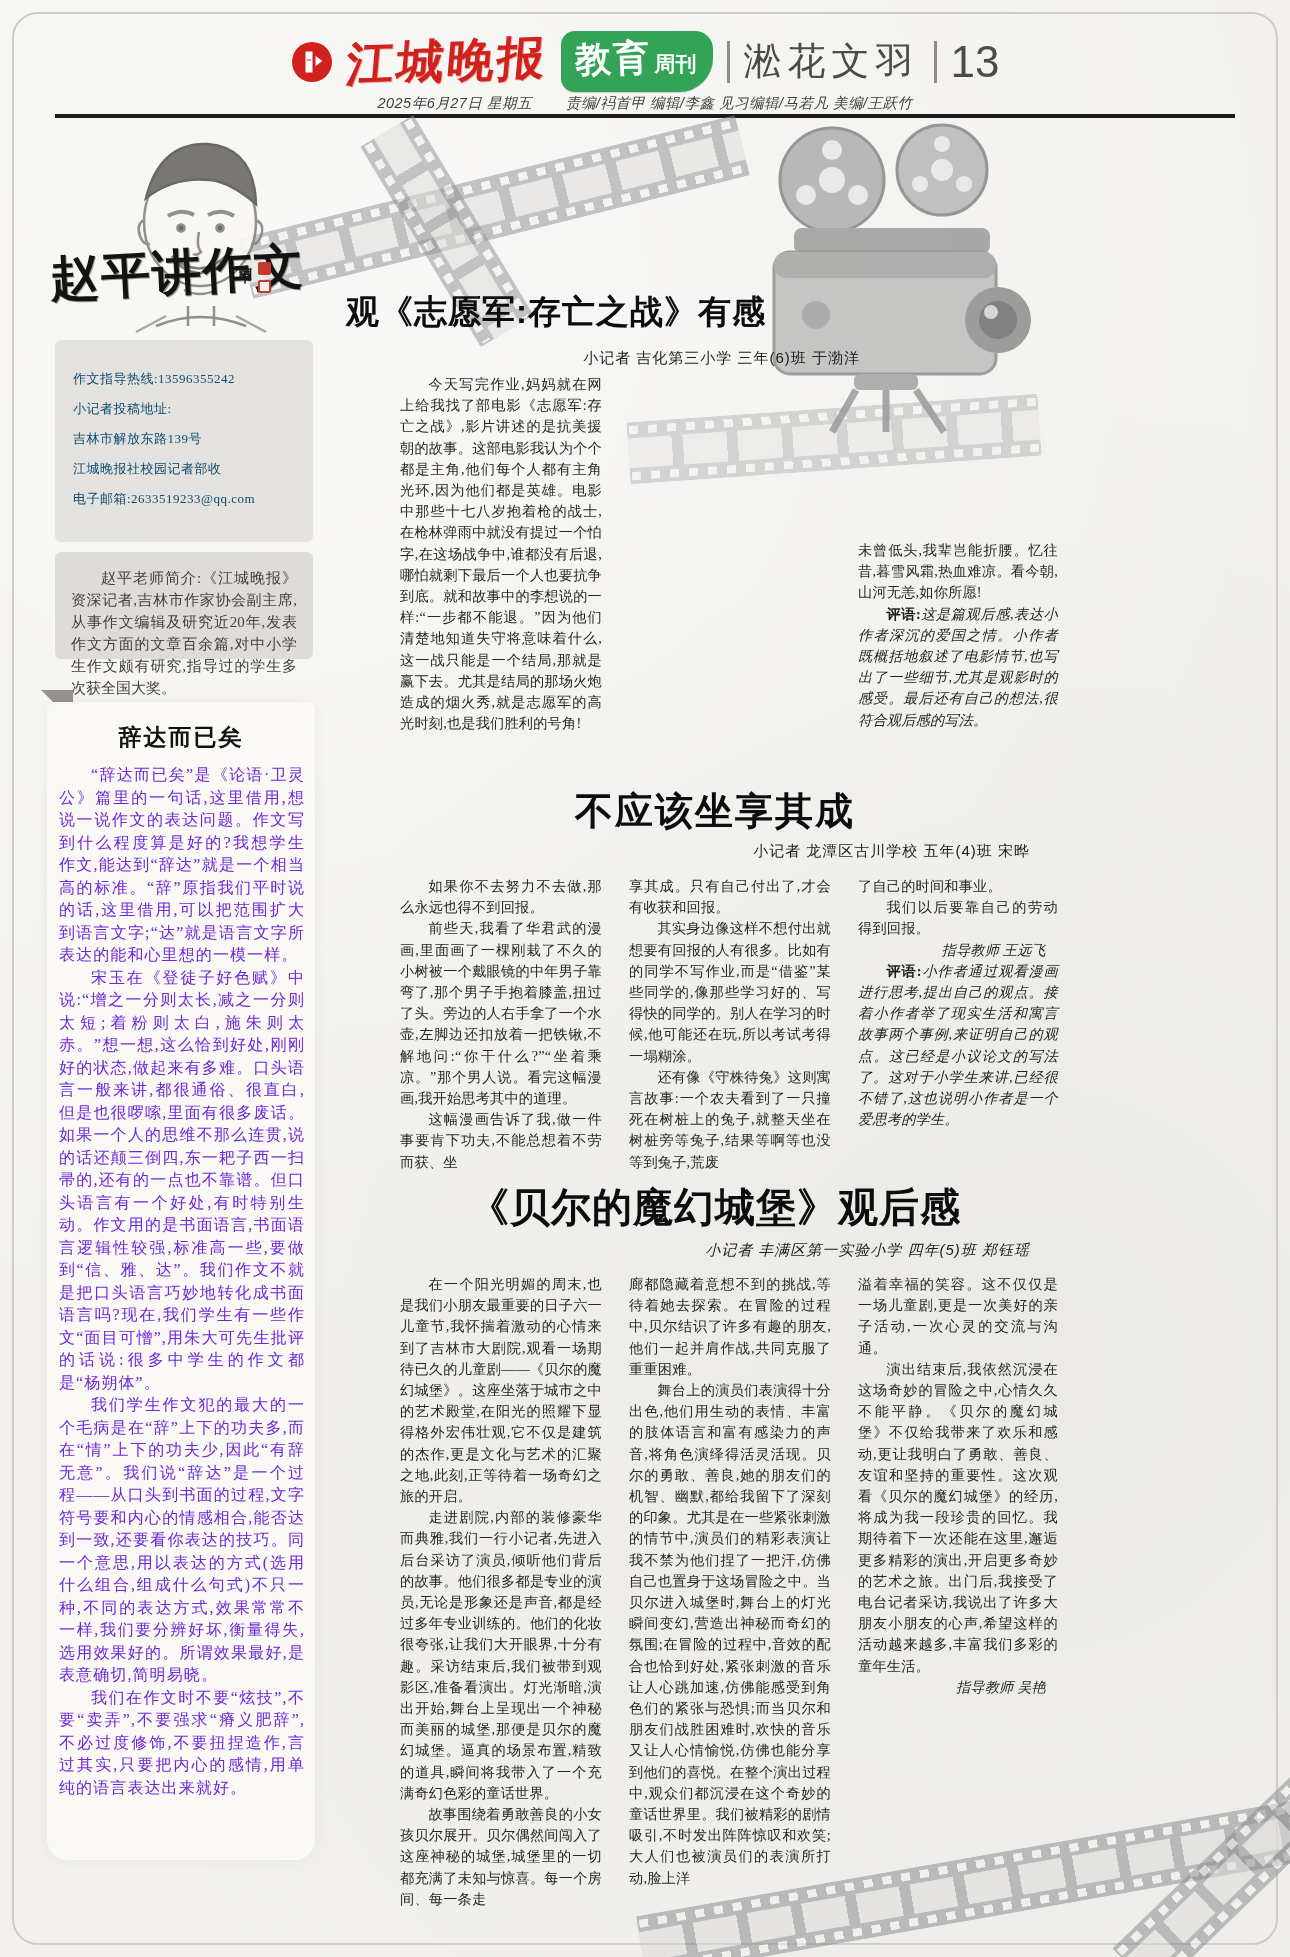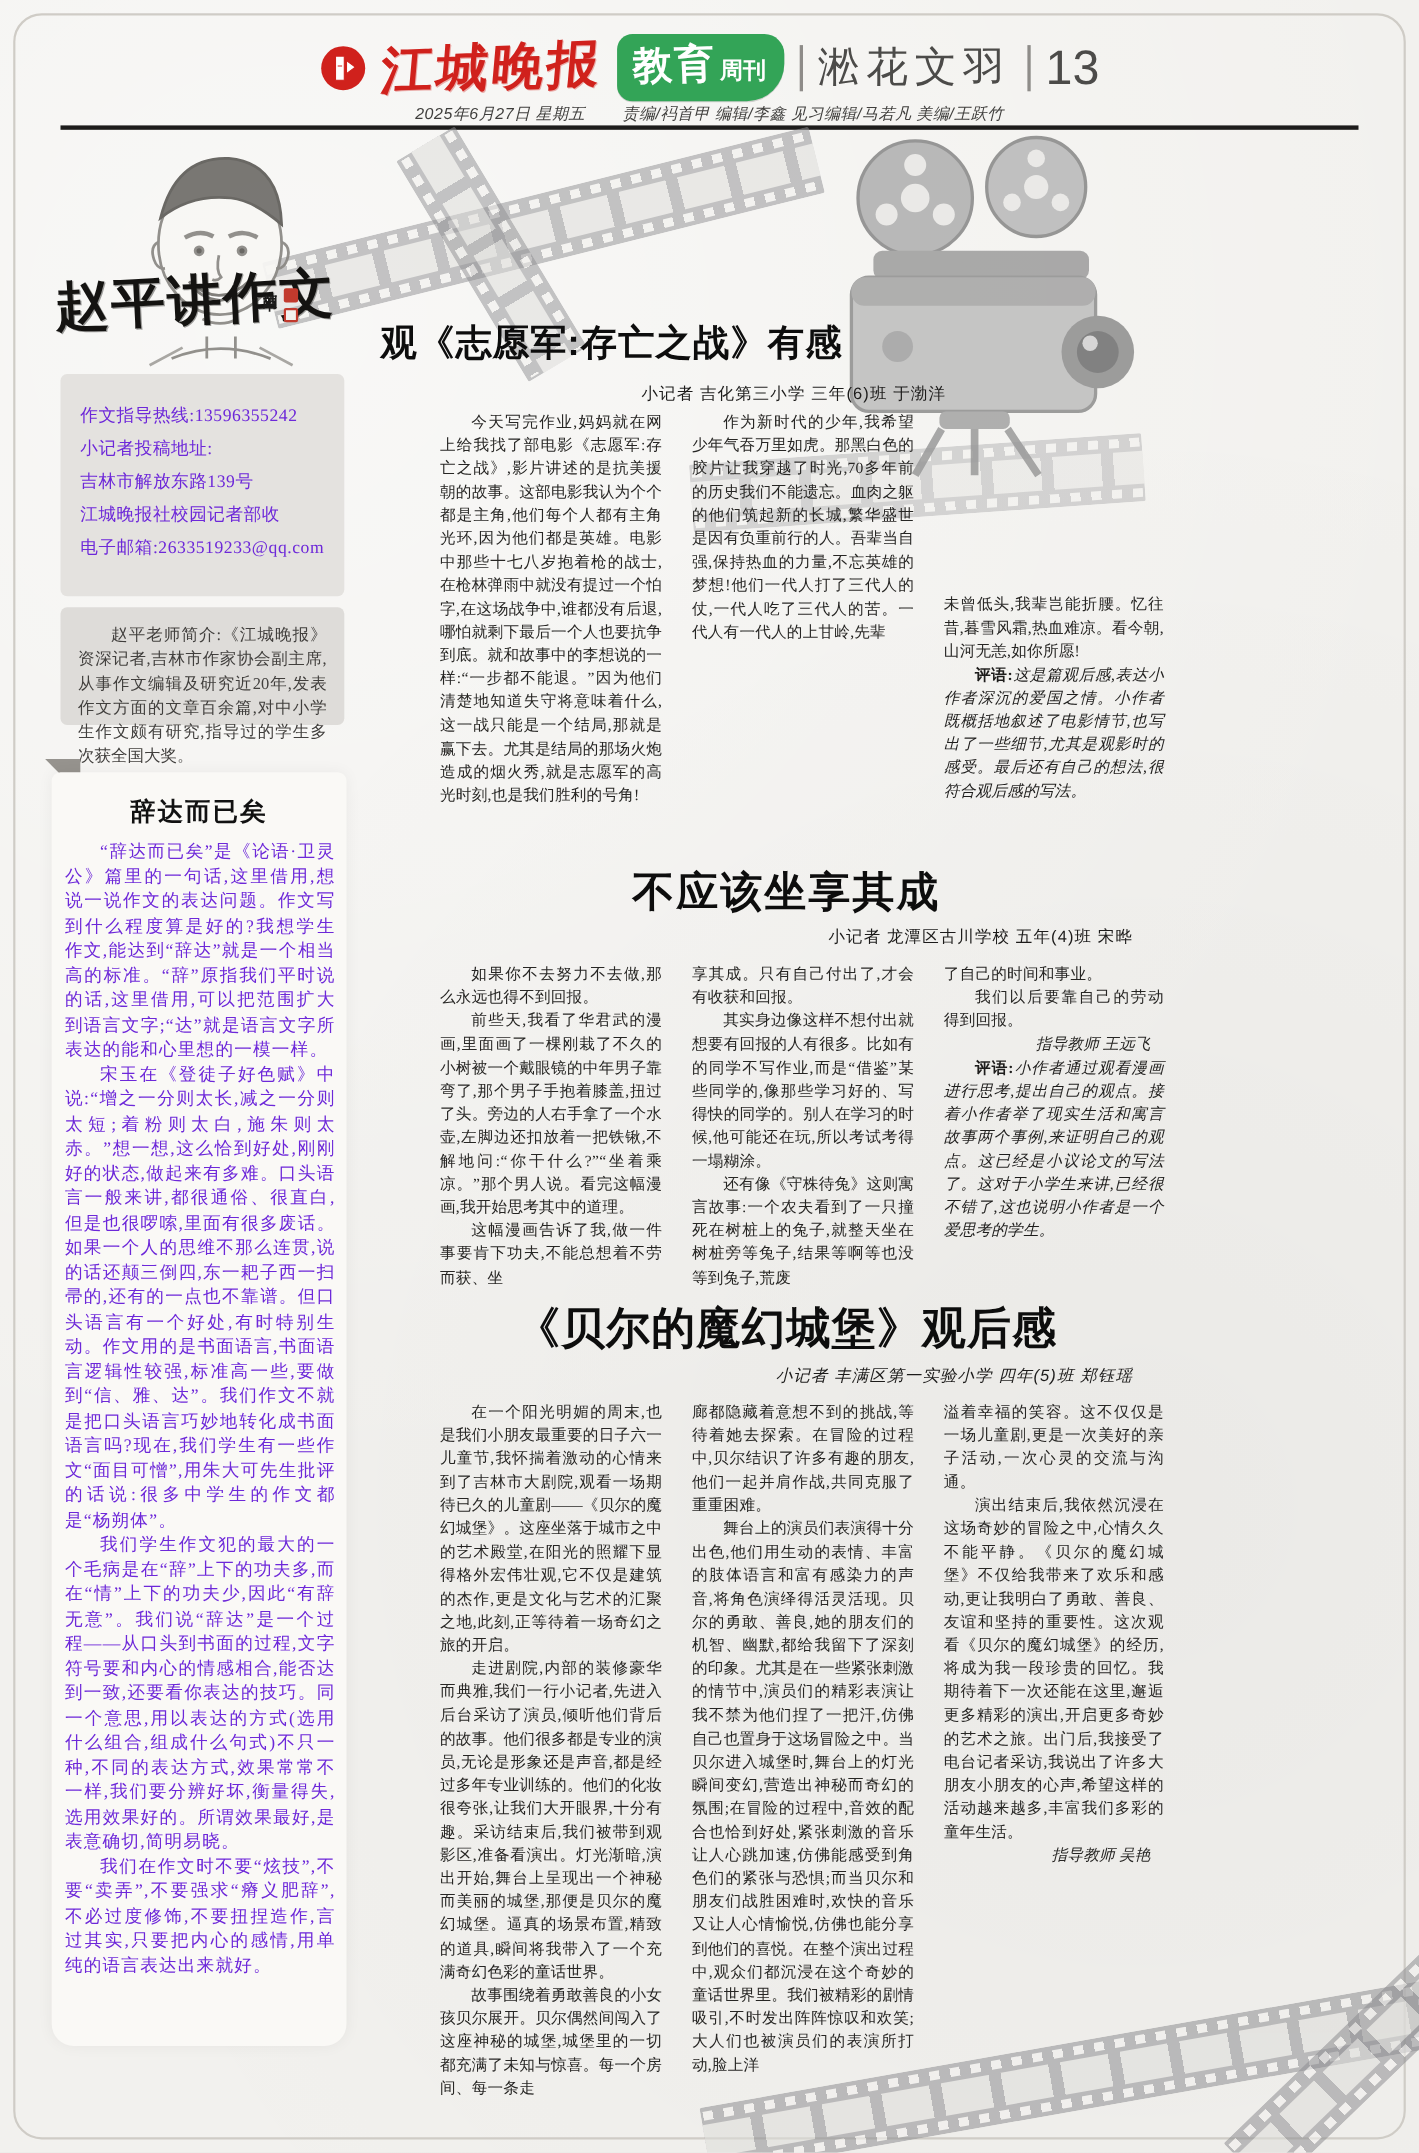--- a/index.html
+++ b/index.html
@@ -36,21 +36,21 @@
 
   
   .portrait{position:absolute;left:96px;top:120px;width:206px;height:214px;opacity:.92;}
   .calli{position:absolute;left:50px;top:250px;width:190px;font-family:var(--serif);font-weight:900;font-size:49px;color:#141311;letter-spacing:2px;transform:rotate(-3deg);line-height:1;white-space:nowrap;text-shadow:1px 1px 0 rgba(20,19,17,.4);}
   .sig{position:absolute;left:236px;top:256px;writing-mode:vertical-rl;font-size:13px;font-weight:700;color:#1c1b1a;letter-spacing:2px;}
   .seal{position:absolute;width:13px;height:13px;background:#c23a2d;border-radius:2px;}
   .seal.s2{background:#f2f1ee;border:2px solid #c23a2d;box-sizing:border-box;}
 
   .side-box{position:absolute;left:55px;width:258px;border-radius:6px;box-sizing:border-box;}
   .contact-box{top:340px;height:202px;background:#e4e2df;padding:24px 18px;}
-  .contact-box p{margin:0;font-size:16px;line-height:30px;color:#6d28d9;letter-spacing:.5px;}
+  .contact-box p{margin:0;font-size:13px;line-height:30px;color:#0c4a6e;letter-spacing:.5px;}
   .intro-box{top:552px;height:107px;background:#dedcd9;padding:15px 16px;}
   .intro-box p{margin:0;font-size:15px;line-height:22px;color:#413f3d;text-align:justify;text-indent:2em;}
   .fold{position:absolute;left:41px;top:690px;width:0;height:0;border-top:32px solid #96938e;border-left:32px solid transparent;}
 
   .essay-panel{position:absolute;left:47px;top:702px;width:268px;height:1158px;background:#faf9f6;border-radius:8px 8px 20px 20px;box-shadow:0 0 14px rgba(0,0,0,.05);}
   .essay-title{position:absolute;left:0;top:20px;width:100%;text-align:center;font-family:var(--sans);font-weight:700;font-size:23px;color:#111;letter-spacing:2px;}
   .essay-body{position:absolute;left:12px;right:10px;top:62px;font-size:16px;line-height:22.5px;letter-spacing:1.1px;color:#6d28d9;text-align:justify;}
   .essay-body p{margin:0;text-indent:2em;}
 
   
@@ -193,21 +193,20 @@
     </div>
   </div>
 
   <div class="atitle" id="a1-title">观《志愿军:存亡之战》有感</div>
   <div class="byline" id="a1-byline">小记者 吉化第三小学 三年(6)班 于渤洋</div>
 
   <div class="col" style="left:400px;top:374px;">
     <p>今天写完作业,妈妈就在网上给我找了部电影《志愿军:存亡之战》,影片讲述的是抗美援朝的故事。这部电影我认为个个都是主角,他们每个人都有主角光环,因为他们都是英雄。电影中那些十七八岁抱着枪的战士,在枪林弹雨中就没有提过一个怕字,在这场战争中,谁都没有后退,哪怕就剩下最后一个人也要抗争到底。就和故事中的李想说的一样:“一步都不能退。”因为他们清楚地知道失守将意味着什么,这一战只能是一个结局,那就是赢下去。尤其是结局的那场火炮造成的烟火秀,就是志愿军的高光时刻,也是我们胜利的号角!</p>
   </div>
   <div class="col" style="left:629px;top:374px;">
-    <p>作为新时代的少年,我希望少年气吞万里如虎。那黑白色的胶片让我穿越了时光,70多年前的历史我们不能遗忘。血肉之躯的他们筑起新的长城,繁华盛世是因有负重前行的人。吾辈当自强,保持热血的力量,不忘英雄的梦想!他们一代人打了三代人的仗,一代人吃了三代人的苦。一代人有一代人的上甘岭,先辈</p>
   </div>
   <div class="col" style="left:858px;top:540px;width:200px;">
     <p class="cont">未曾低头,我辈岂能折腰。忆往昔,暮雪风霜,热血难凉。看今朝,山河无恙,如你所愿!</p>
     <p class="comment"><span class="clabel">评语:</span><span>这是篇观后感,表达小作者深沉的爱国之情。小作者既概括地叙述了电影情节,也写出了一些细节,尤其是观影时的感受。最后还有自己的想法,很符合观后感的写法。</span></p>
   </div>
 
   <div class="atitle" id="a2-title">不应该坐享其成</div>
   <div class="byline" id="a2-byline">小记者 龙潭区古川学校 五年(4)班 宋晔</div>
 
   <div class="col" style="left:400px;top:876px;">

